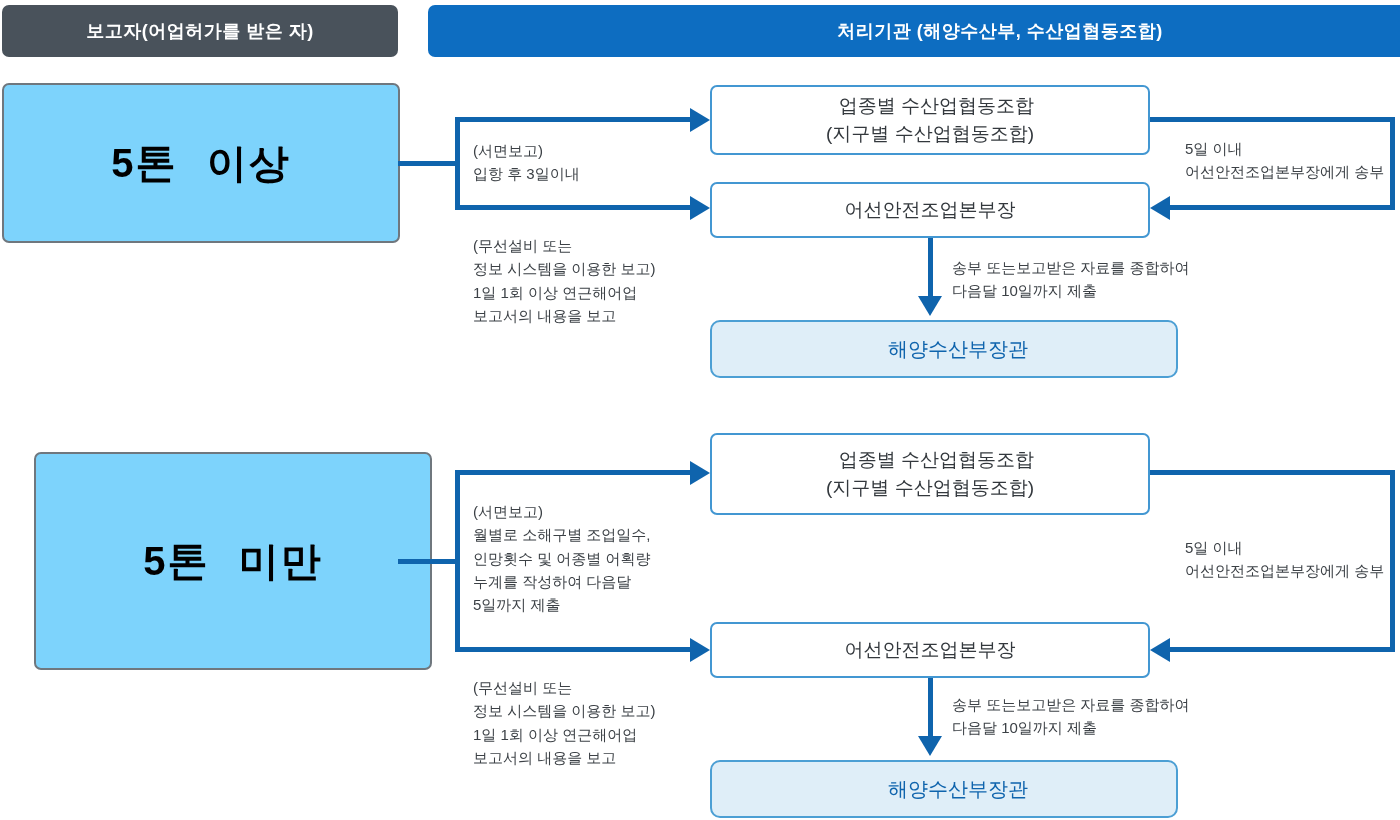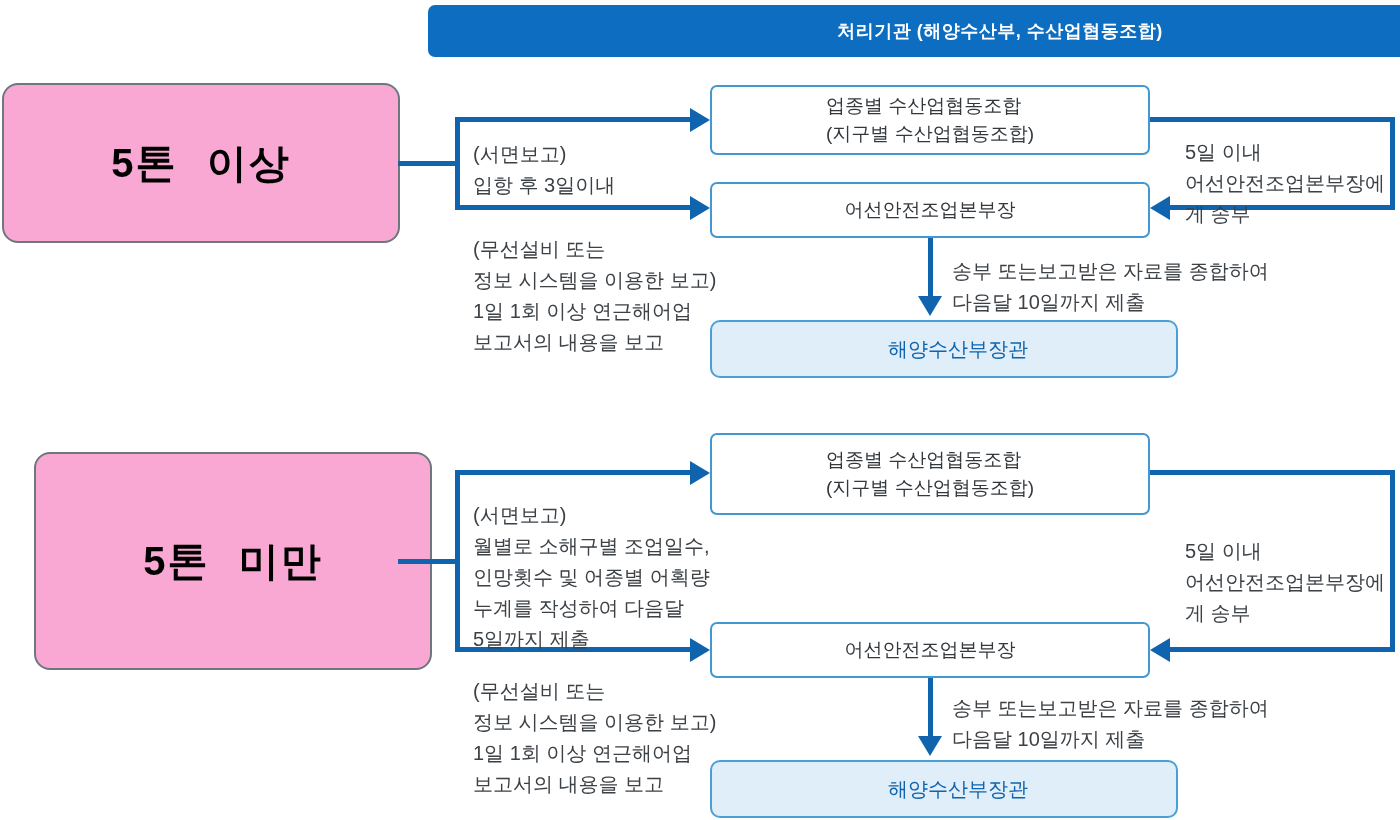--- a/index.html
+++ b/index.html
@@ -9,59 +9,60 @@
     font-family:"Liberation Sans","DejaVu Sans",sans-serif;
   }
   .hdr {
     position:absolute; top:5px; height:52px; border-radius:7px;
     color:#fff; display:flex; align-items:center; justify-content:center;
     font-size:18px; font-weight:bold; letter-spacing:0.5px; box-sizing:border-box;
   }
   .hdr.dark { left:2px; width:396px; background:var(--header_dark,#49525b); }
   .hdr.blue { left:428px; width:1144px; background:var(--header_blue,#0d6dc1); }
   .srcbox {
-    position:absolute; left:2px; width:394px; background:#f9a8d4;
-    border:2px solid var(--src_border,#6f777e); border-radius:16px;
+    position:absolute; left:2px; width:394px; background:#7dd3fc;
+    border:2px solid var(--src_border,#6f777e); border-radius:7px;
     display:flex; align-items:center; justify-content:center;
     font-size:40px; font-weight:bold; color:#000;
     letter-spacing:2px; word-spacing:16px;
   }
   .flowbox {
     position:absolute; left:710px; width:436px; background:#fff;
     border:2px solid var(--box_border,#4397d2); border-radius:7px;
-    display:flex; align-items:center; justify-content:center; text-align:left;
+    display:flex; align-items:center; justify-content:center; text-align:right;
     font-size:19px; color:#33383d; line-height:1.5; white-space:pre-line;
   }
   .minister {
     position:absolute; left:710px; width:436px; height:54px;
     background:var(--minister_fill,#dfeef8);
     border:2px solid var(--minister_border,#4c9fd4); border-radius:10px;
     display:flex; align-items:center; justify-content:center;
     font-size:20px; font-weight:500; color:var(--minister_text,#0f64ad);padding-left:28px;
   }
   .line { position:absolute; background:var(--line,#0f64ad); }
   .ah-right { position:absolute; width:0; height:0;
     border-top:12px solid transparent; border-bottom:12px solid transparent;
     border-left:20px solid var(--line,#0f64ad); }
   .ah-left { position:absolute; width:0; height:0;
     border-top:12px solid transparent; border-bottom:12px solid transparent;
     border-right:20px solid var(--line,#0f64ad); }
   .ah-down { position:absolute; width:0; height:0;
     border-left:12px solid transparent; border-right:12px solid transparent;
     border-top:20px solid var(--line,#0f64ad); }
   .note {
-    position:absolute; font-size:20px; color:var(--text,#3c4146);
+    position:absolute; font-size:15px; color:var(--text,#3c4146);
     line-height:1.55; white-space:pre-line;
   }
 </style>
 </head>
 <body>
 
 <div class="canvas">
 
+  <div class="hdr dark">보고자(어업허가를 받은 자)</div>
   <div class="hdr blue">처리기관 (해양수산부, 수산업협동조합)</div>
 
   <div class="srcbox" style="top:83px;height:156px;">5톤 이상</div>
 
   <div class="line" style="left:398px;top:161px;width:59px;height:5px;"></div>
   <div class="line" style="left:455px;top:117px;width:5px;height:93px;"></div>
 
   <div class="line" style="left:455px;top:117px;width:236px;height:5px;"></div>
   <div class="ah-right" style="left:690px;top:108px;"></div>
 

